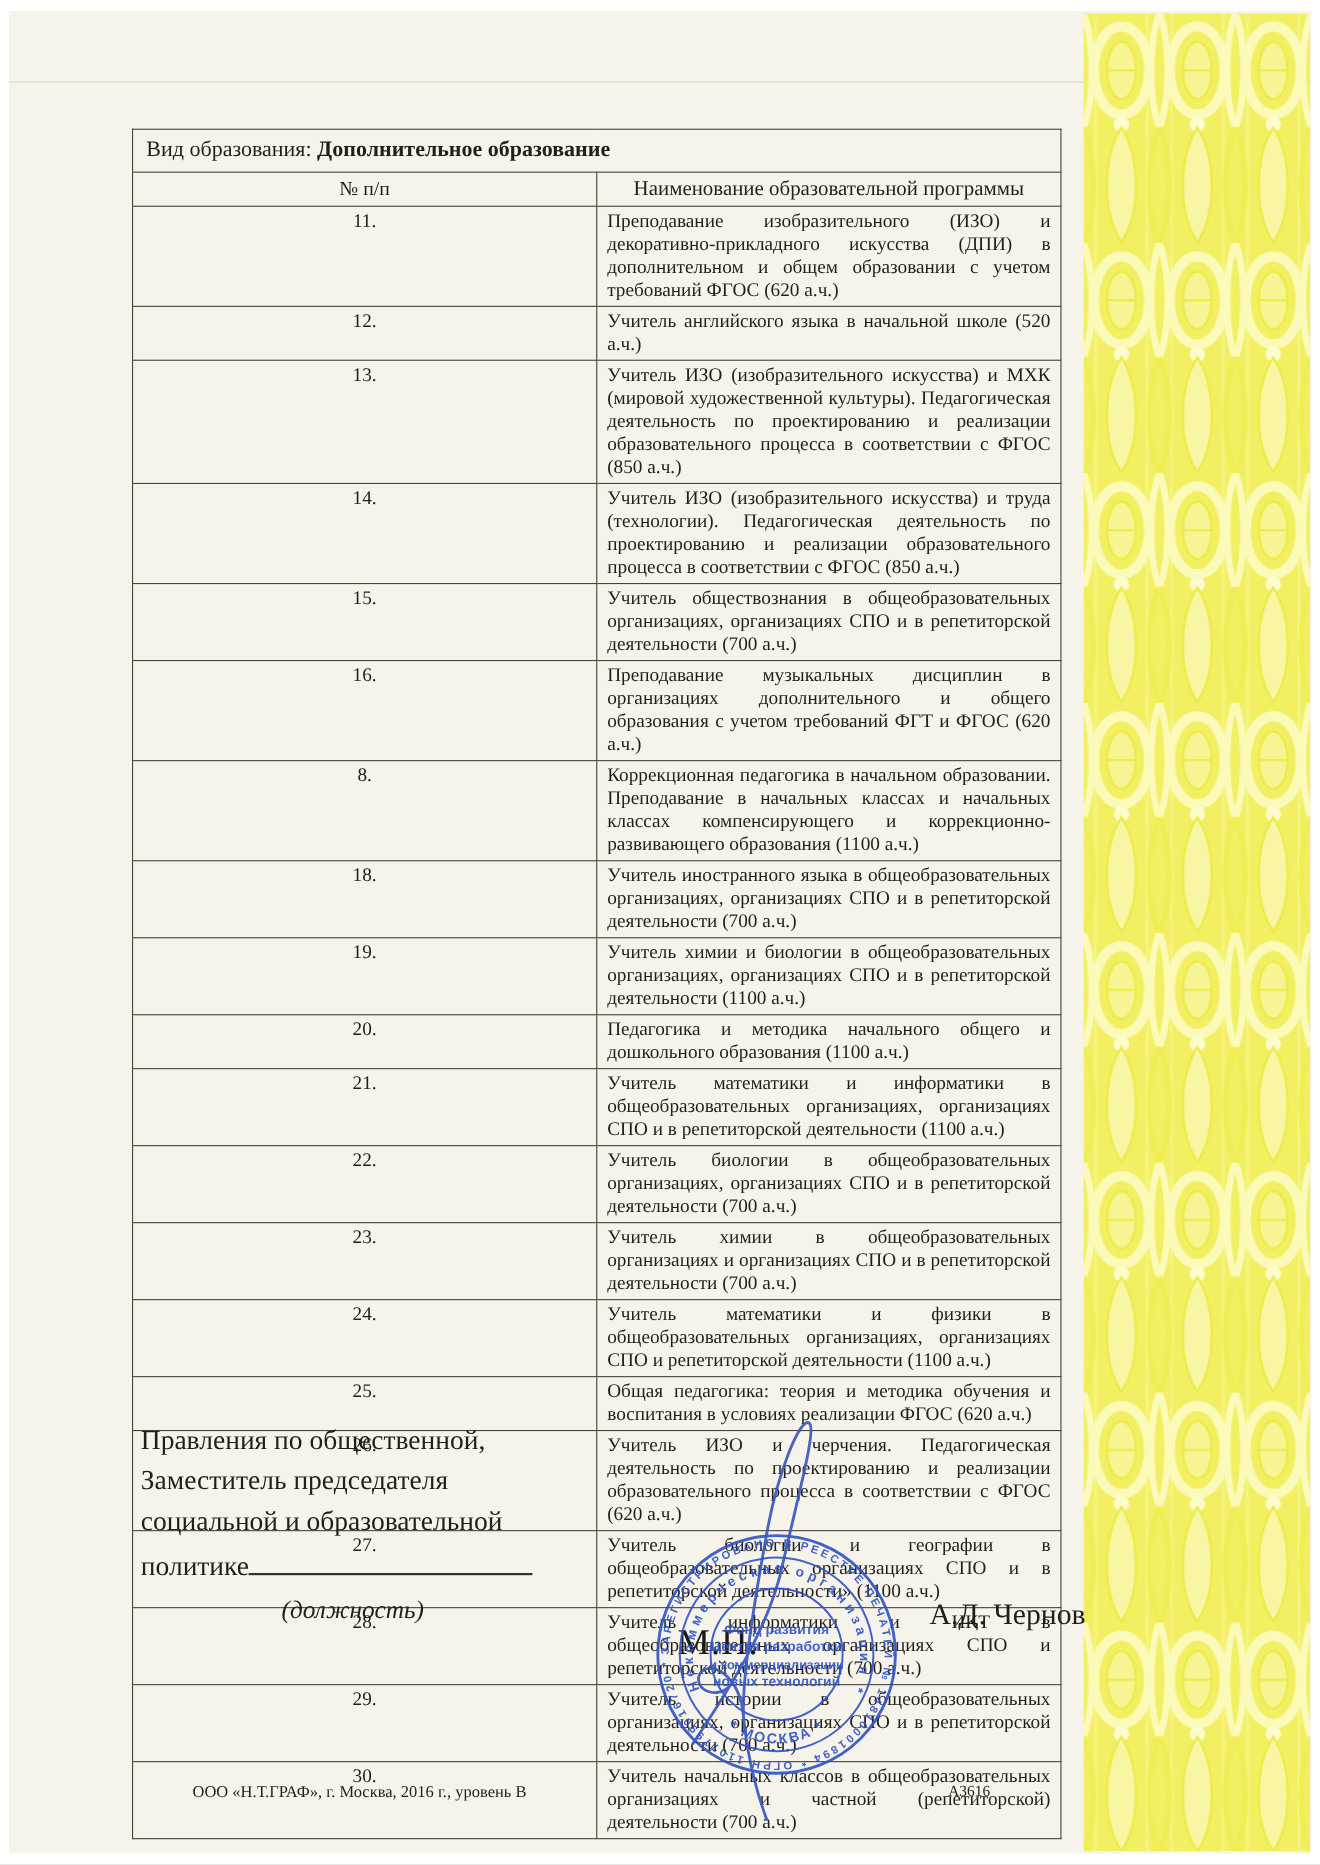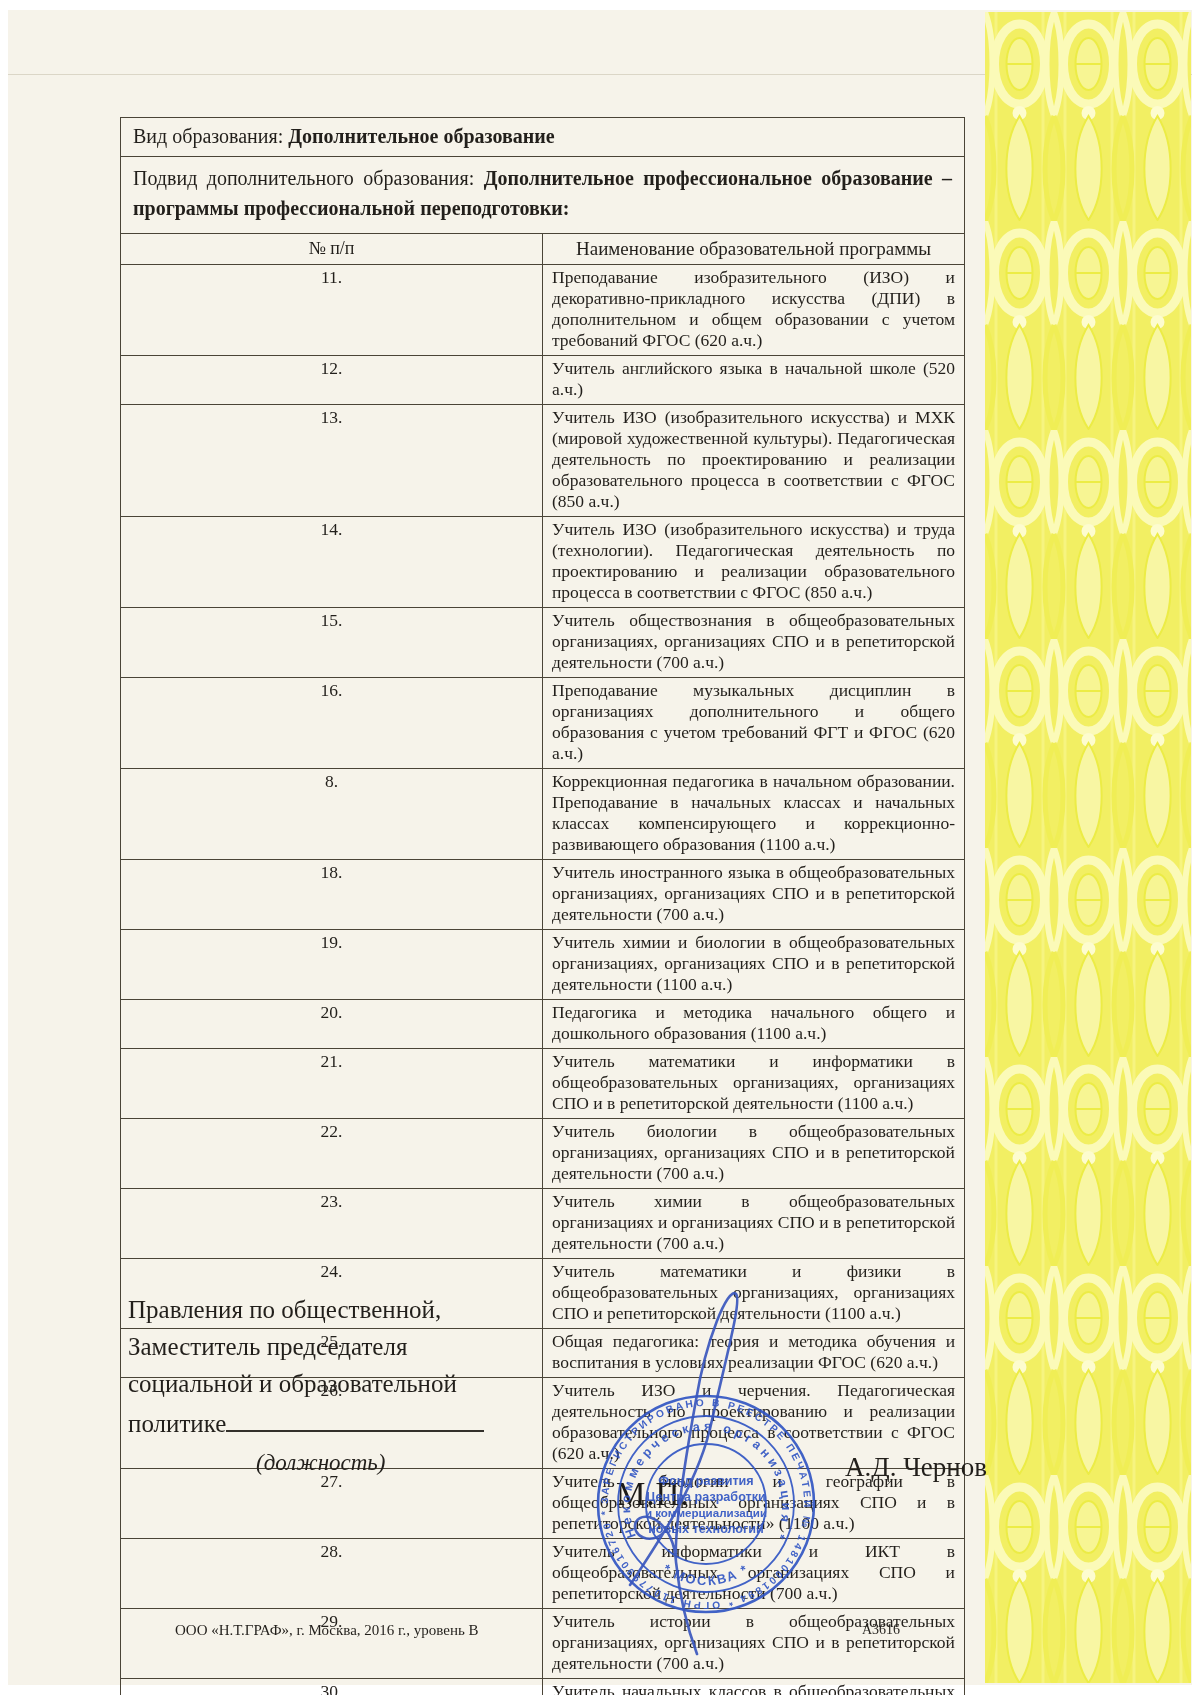--- a/index.html
+++ b/index.html
@@ -62,23 +62,20 @@
         </pattern>
       </defs>
       <rect width="206" height="1671" fill="url(#guil)"></rect>
     </svg>
   </div>
 
   <table class="doc">
     <tbody>
       <tr>
         <td class="hdr1" colspan="2"><span>Вид образования: </span><b>Дополнительное образование</b></td>
-      </tr>
-      <tr>
-        <td class="hdr2" colspan="2"><span>Подвид дополнительного образования: </span><b>Дополнительное профессиональное образование – программы профессиональной переподготовки:</b></td>
       </tr>
       <tr>
         <th class="colhead-num">№ п/п</th>
         <th class="colhead-name">Наименование образовательной программы</th>
       </tr>
     <tr>
           <td class="num">11.</td>
           <td class="prog">Преподавание изобразительного (ИЗО) и декоративно-прикладного искусства (ДПИ) в дополнительном и общем образовании с учетом требований ФГОС (620 а.ч.)</td>
         </tr>
         <tr>

